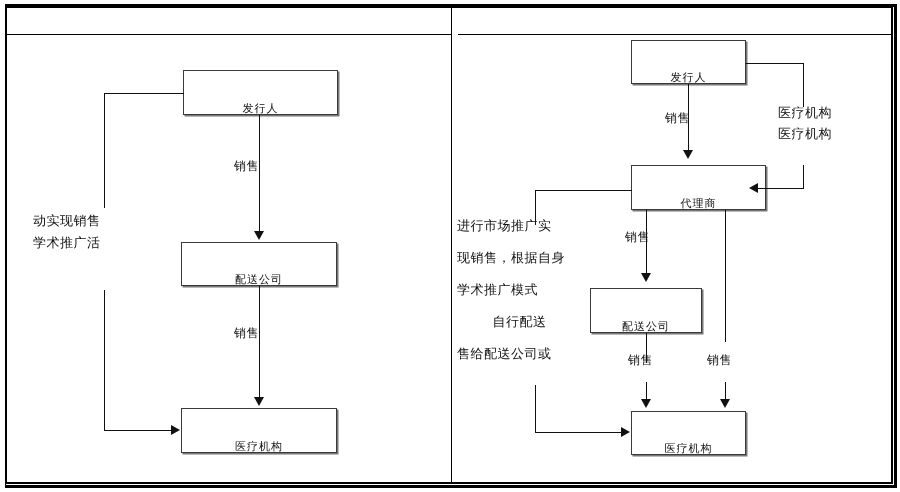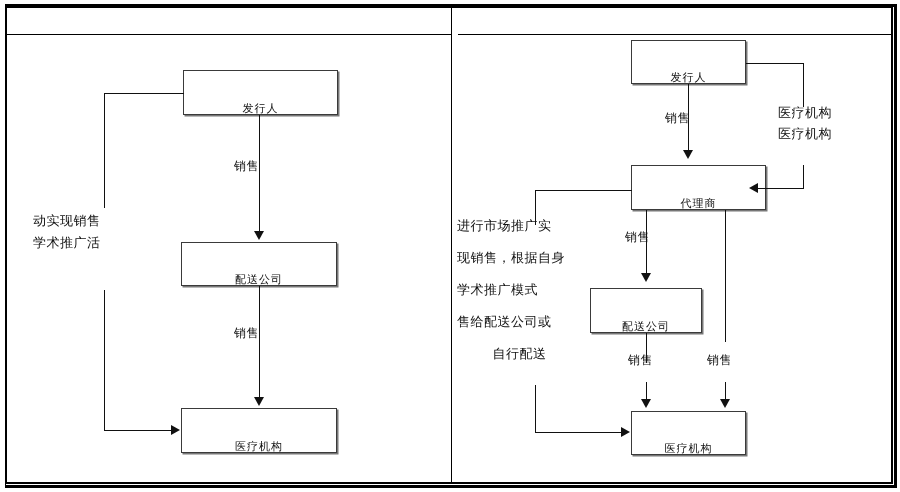--- a/index.html
+++ b/index.html
@@ -140,17 +140,17 @@
   <div class="hline" style="left:535px;top:190px;width:97px;"></div>
   <div class="vline" style="left:535px;top:190px;height:35px;"></div>
   <div class="vline" style="left:535px;top:385px;height:48px;"></div>
   <div class="hline" style="left:535px;top:432px;width:87px;"></div>
   <div class="arrow-right" style="left:621px;top:427px;"></div>
 
   <div class="note" style="left:457px;top:210px;width:125px;line-height:32px;">
     <span class="note-line">进行市场推广实</span>
     <span class="note-line">现销售，根据自身</span>
     <span class="note-line">学术推广模式</span>
+    <span class="note-line note-center">自行配送</span>
     <span class="note-line">售给配送公司或</span>
-    <span class="note-line note-center">自行配送</span>
   </div>
 
 </div>
 
 </body></html>

